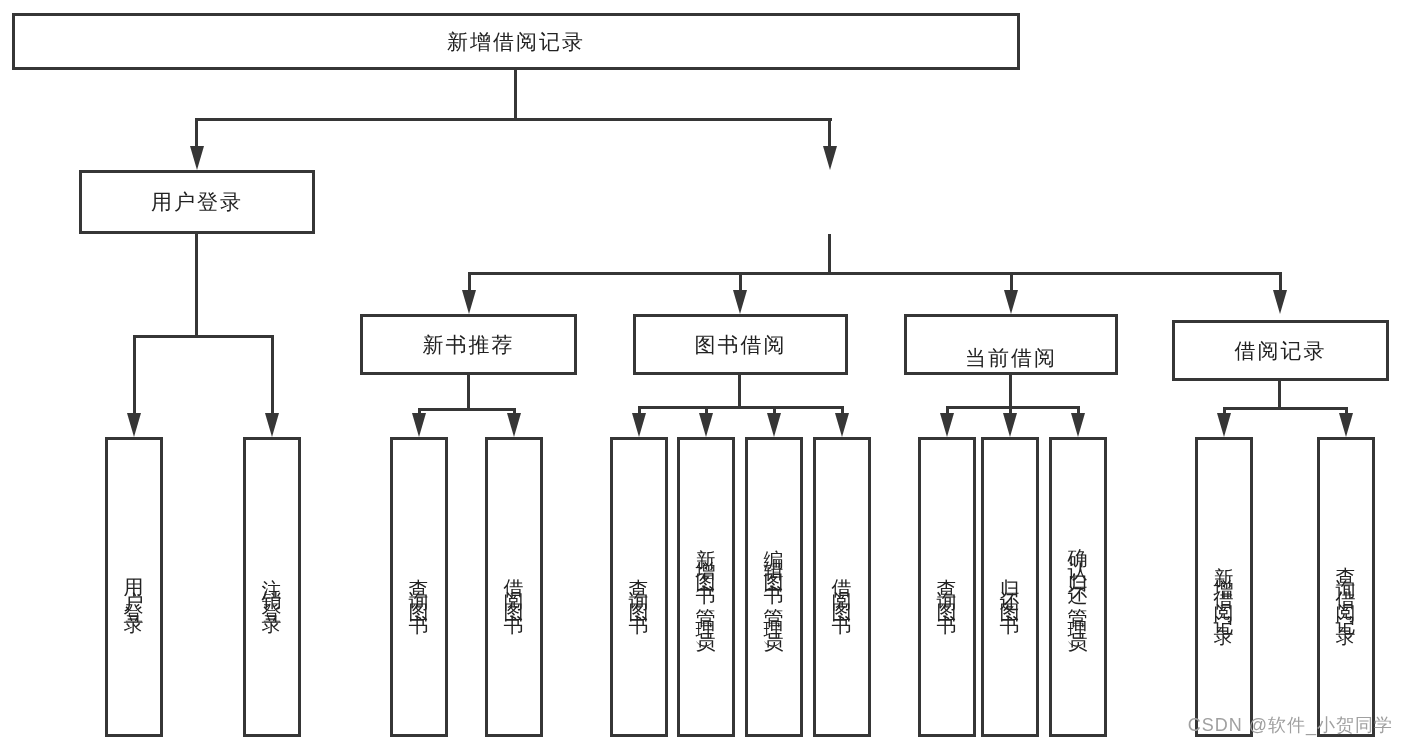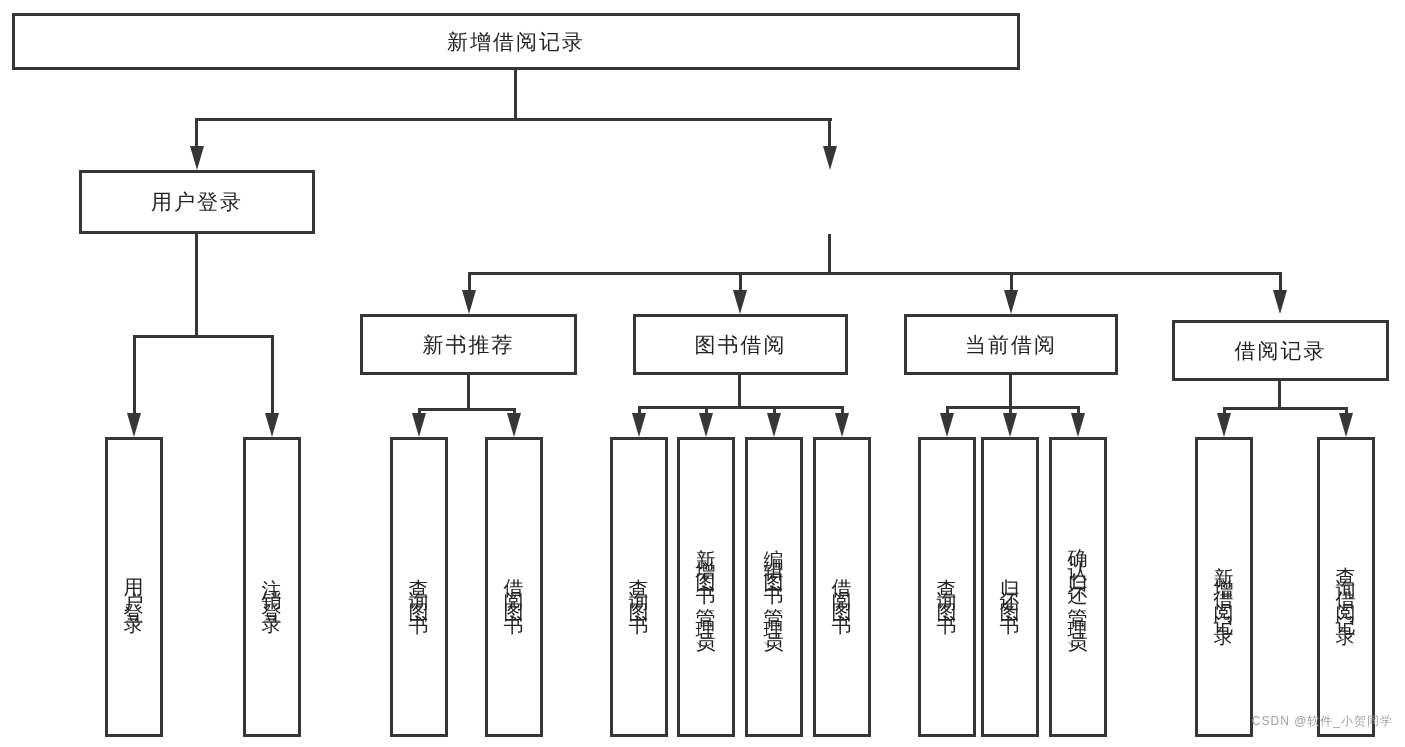--- a/index.html
+++ b/index.html
@@ -47,21 +47,21 @@
     width:0;height:0;
     border-left:7px solid transparent;
     border-right:7px solid transparent;
     border-top:24px solid var(--line);
     z-index:1;
   }
   .watermark{
     position:absolute;
     right:12px;
     top:713px;
-    font-size:12px;
+    font-size:18px;
     color:var(--wm);
     letter-spacing:1px;
     z-index:3;
     white-space:nowrap;
     text-align:center;
   }
 </style>
 </head>
 <body>
 
@@ -99,21 +99,21 @@
   <div class="head" style="left:1004px;top:290px;"></div>
   <div class="line" style="left:1279px;top:272px;width:3px;height:24px;"></div>
   <div class="head" style="left:1273px;top:290px;"></div>
 
   <div class="box" style="left:360px;top:314px;width:217px;height:61px;align-items:center;">
     <span>新书推荐</span>
   </div>
   <div class="box" style="left:633px;top:314px;width:215px;height:61px;">
     <span>图书借阅</span>
   </div>
-  <div class="box" style="left:904px;top:314px;width:214px;height:61px;">
+  <div class="box" style="left:904px;top:314px;width:214px;height:61px;align-items:flex-end;">
     <span>当前借阅</span>
   </div>
   <div class="box" style="left:1172px;top:314px;width:217px;height:61px;margin-top:6px;">
     <span>借阅记录</span>
   </div>
 
   <div class="line" style="left:467px;top:375px;width:3px;height:35px;"></div>
   <div class="line" style="left:418px;top:408px;width:98px;height:3px;"></div>
   <div class="line" style="left:418px;top:408px;width:3px;height:9px;"></div>
   <div class="head" style="left:412px;top:413px;"></div>

